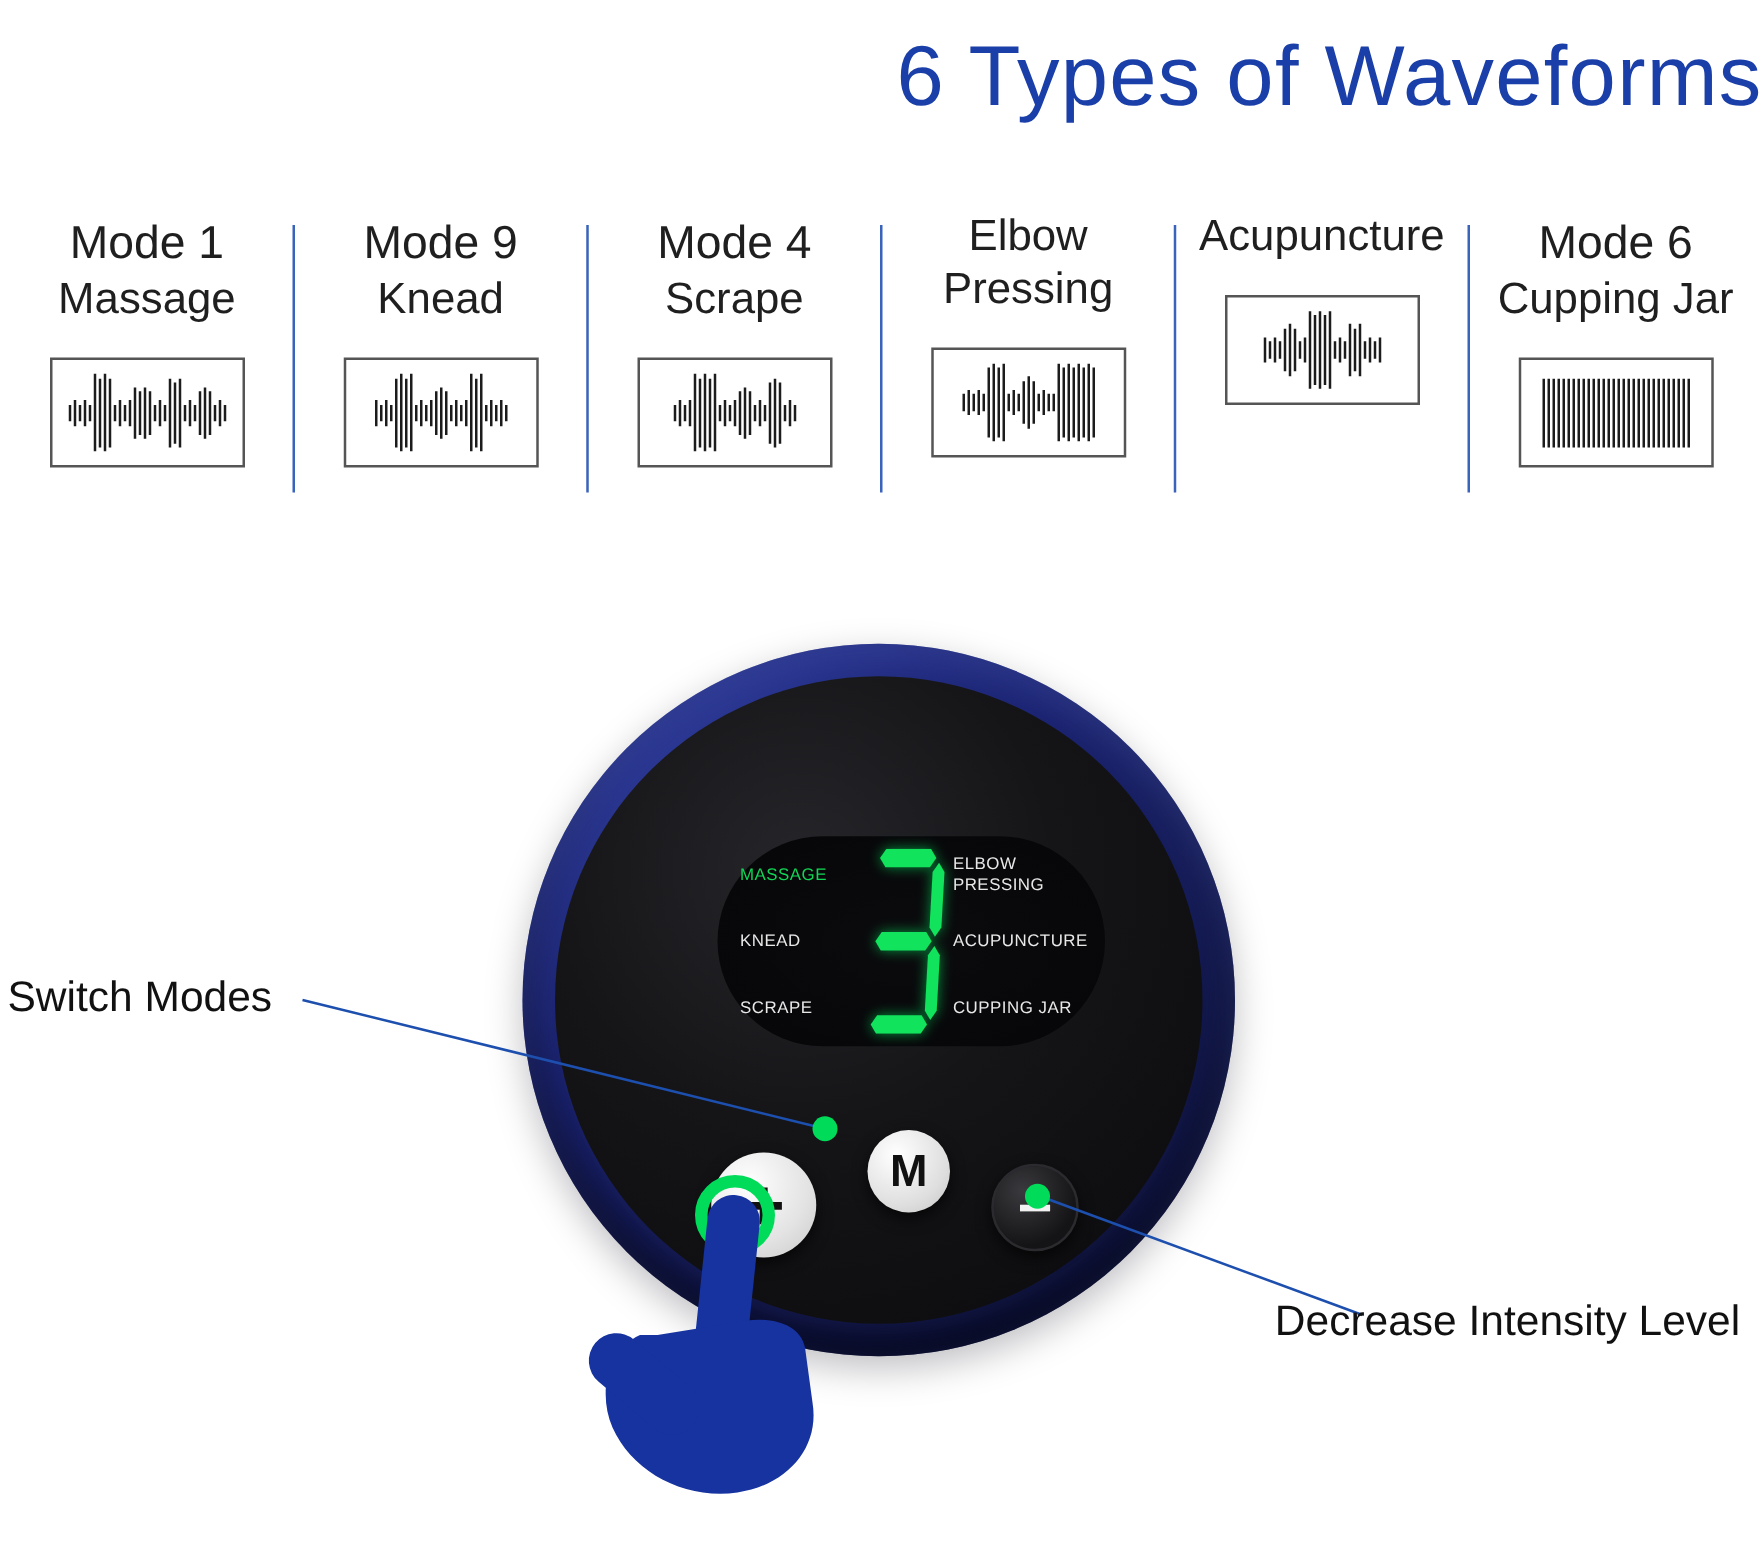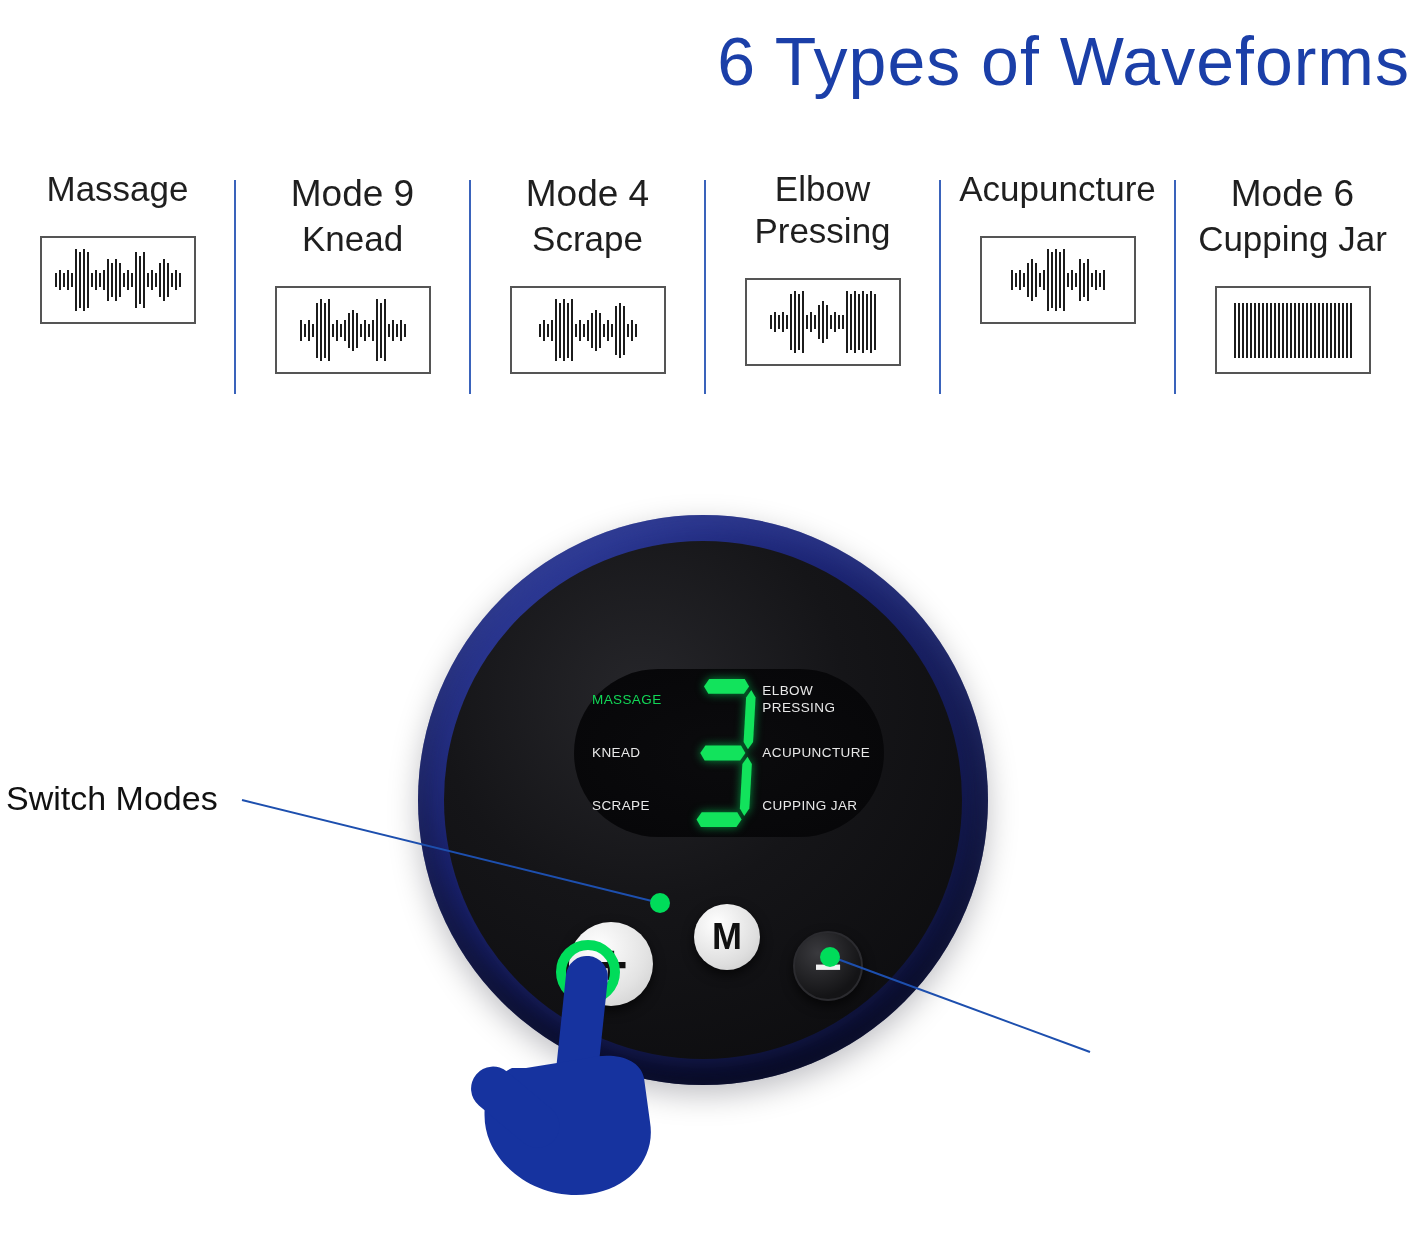--- a/index.html
+++ b/index.html
@@ -69,20 +69,21 @@
 </style>
 </head>
 <body>
 
 <div class="page">
 
   <div class="title">6 Types of Waveforms</div>
 
   <div class="modes-row" id="modes-row">
     <div class="mode-col">
+      <div class="mode-number">Mode 1</div>
       <div class="mode-name">Massage</div>
       <div class="waveform-box">
           <div class="bar" style="height: 13.7778px;"></div>
           <div class="bar" style="height: 20.6667px;"></div>
           <div class="bar" style="height: 13.7778px;"></div>
           <div class="bar" style="height: 20.6667px;"></div>
           <div class="bar" style="height: 13.7778px;"></div>
           <div class="bar" style="height: 62px;"></div>
           <div class="bar" style="height: 55.1111px;"></div>
           <div class="bar" style="height: 62px;"></div>
@@ -337,15 +338,16 @@
   <svg class="hand" viewBox="0 0 220 250">
     <g fill="#16339f">
       <rect x="106" y="0" width="42" height="138" rx="21" transform="rotate(6 127 20)"></rect>
       <path d="M52 112 C 26 124 18 158 30 186 C 46 222 88 244 130 238 C 170 232 196 202 190 166 L 184 122 C 180 102 154 96 128 102 L 66 112 Z"></path>
       <rect x="12" y="108" width="102" height="44" rx="22" transform="rotate(40 30 130)"></rect>
     </g>
   </svg>
 
   <div class="callout callout-switch">Switch Modes</div>
   <div class="callout callout-poweroff">
+    <div>Decrease Intensity Level</div>
   </div>
 
 </div>
 
 </body></html>

